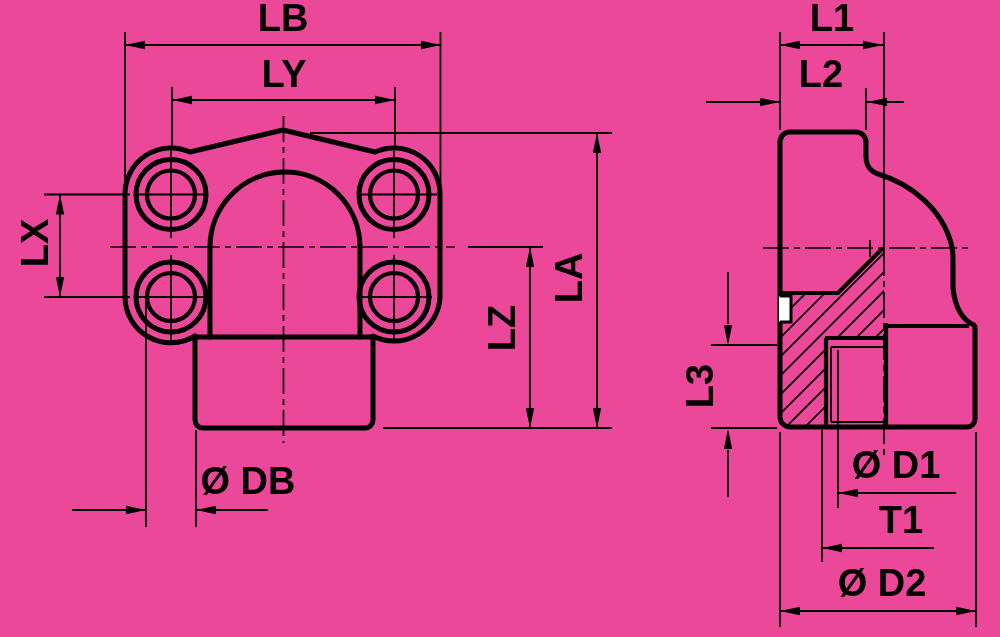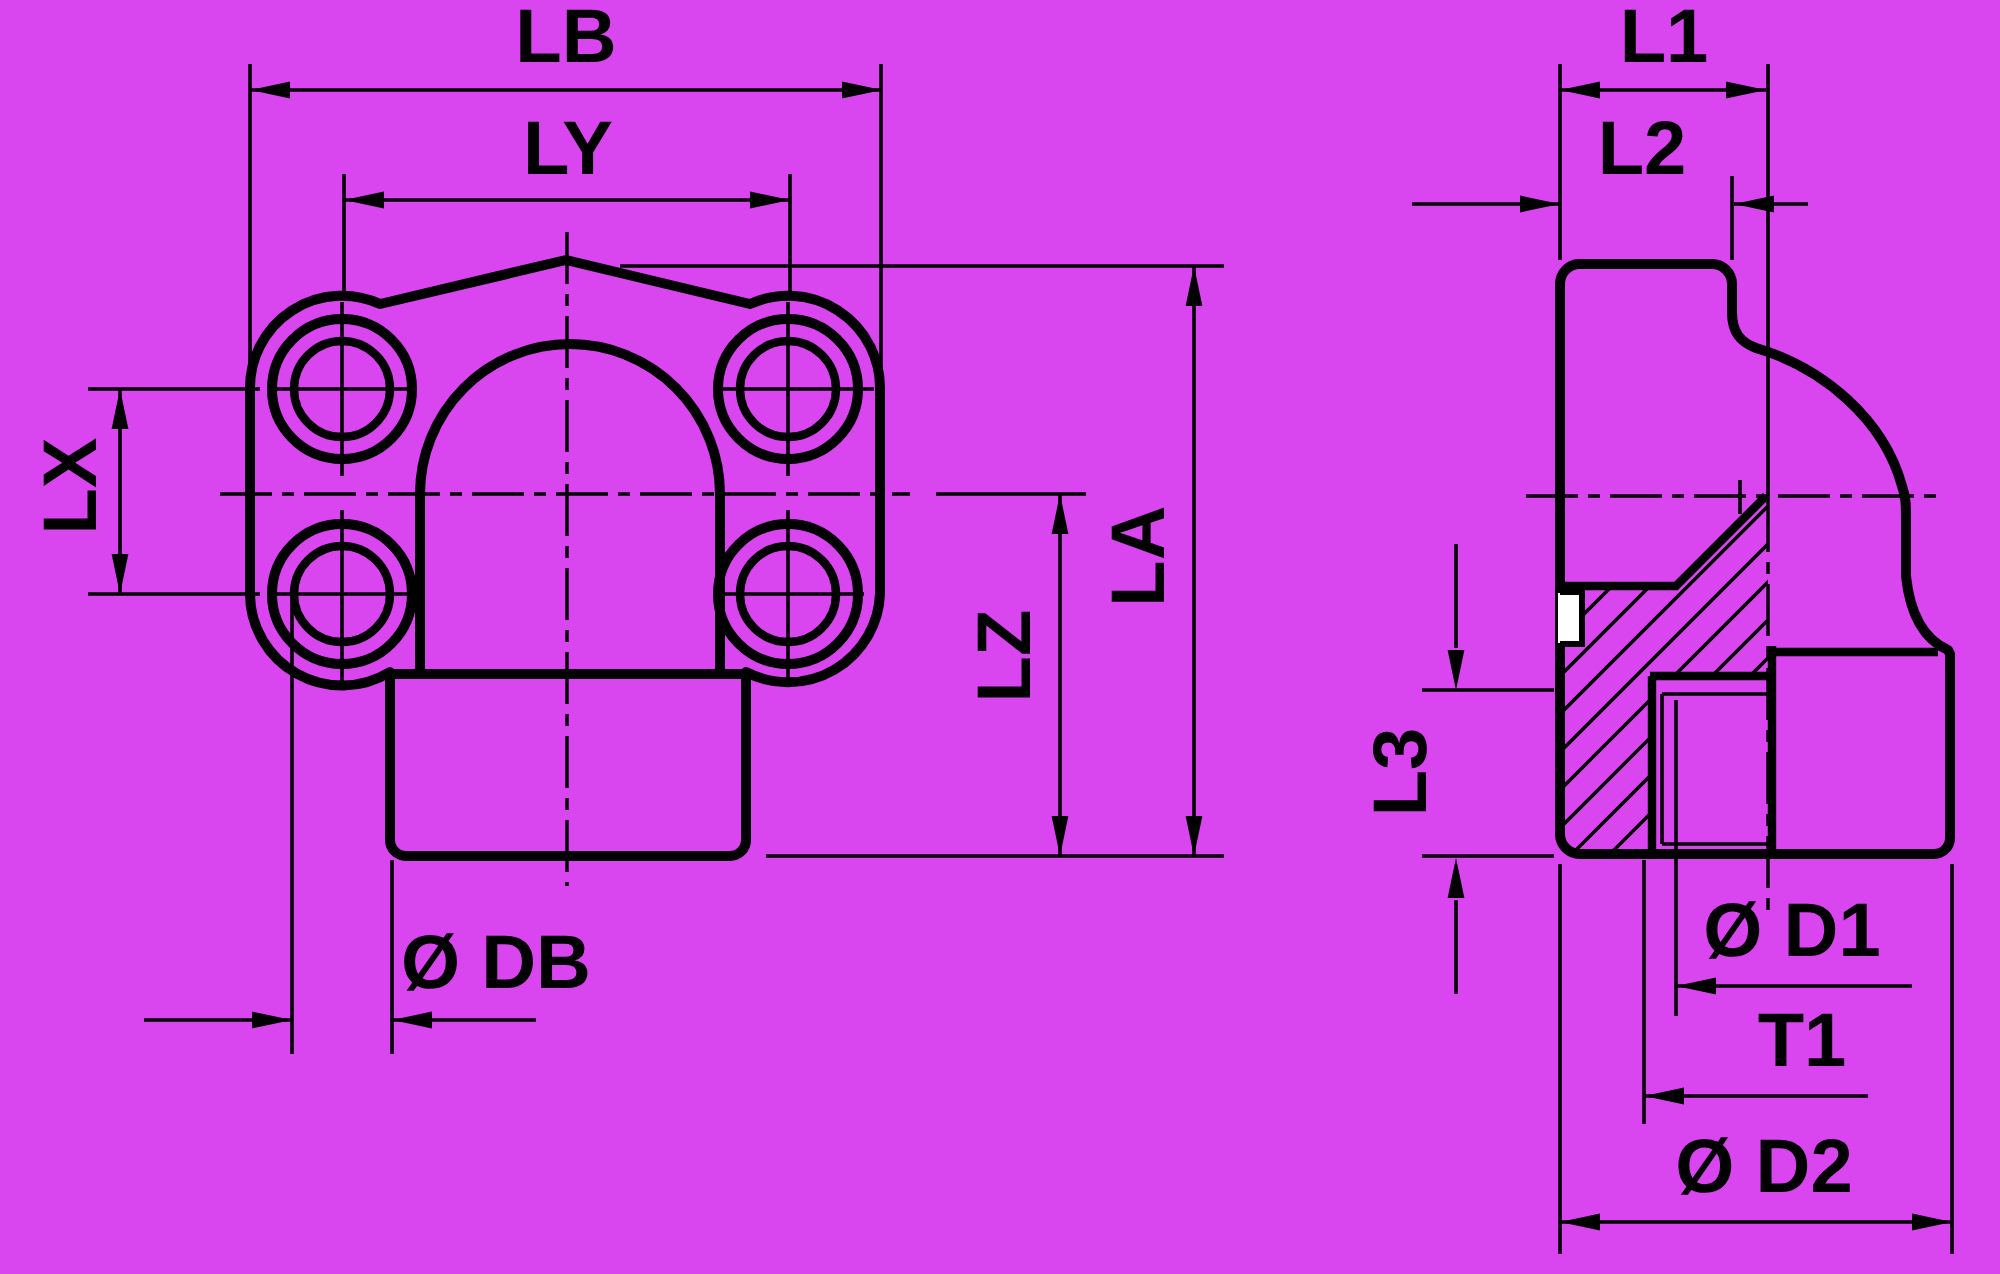--- a/index.html
+++ b/index.html
@@ -1,16 +1,16 @@
 <!DOCTYPE html>
 <html><head>
 <meta charset="utf-8">
 <style>
   html,body { margin:0; padding:0; background:#ffffff; }
-  .stage { width:1000px; height:637px; background:#d946ef; position:relative; overflow:hidden; }
+  .stage { width:1000px; height:637px; background:#ec4899; position:relative; overflow:hidden; }
   svg { display:block; }
   .thick { fill:none; stroke:#000; stroke-width:5; stroke-linecap:round; stroke-linejoin:round; }
   .thick4 { fill:none; stroke:#000; stroke-width:4.2; stroke-linecap:butt; }
   .thin { fill:none; stroke:#000; stroke-width:1.8; stroke-linecap:butt; }
   .hatchline { fill:none; stroke:#000; stroke-width:1.7; }
   .cline { fill:none; stroke:#000; stroke-width:1.7; stroke-dasharray:26 5 6 5; }
   .ah { fill:#000; stroke:none; }
   .dimtext { font-family:"Liberation Sans","DejaVu Sans",sans-serif; font-weight:bold; font-size:38px; fill:#000; text-anchor:middle; }
 </style>
 </head>

